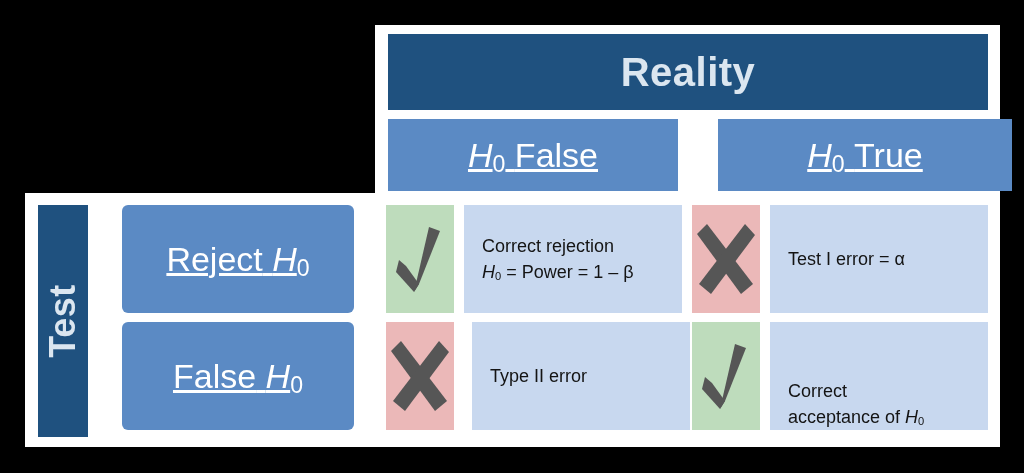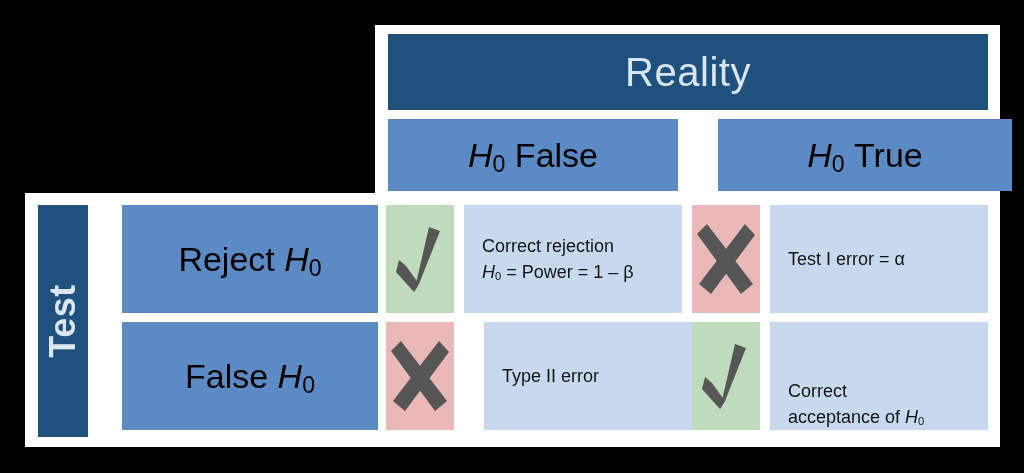--- a/index.html
+++ b/index.html
@@ -31,29 +31,29 @@
   .cell {
     position: absolute;
     display: flex;
     align-items: center;
   }
   .cell.center  { justify-content: center; }
   .cell.left    { justify-content: flex-start; }
 
   
   .c-dark  { background: #1f517f; color: #dbe6f0; }
-  .c-mid   { background: #5b8ac4; color: #000000; }
+  .c-mid   { background: #5b8ac4; color: #ffffff; text-decoration: underline; }
   .c-light { background: #c8d8ef; color: #141414; }
   .c-green { background: #bedcbc; }
   .c-red   { background: #ebb8b8; }
 
   
   #reality {
     left: 388px; top: 34px; width: 600px; height: 76px;
-    font-size: 40px; font-weight: normal; letter-spacing: 0.5px;
+    font-size: 40px; font-weight: bold; letter-spacing: 0.5px;
   }
 
   
   .col-head {
     height: 72px;
     font-size: 34px;
     font-weight: 400;
   }
   #col-false { left: 388px; top: 119px; width: 290px; }
   #col-true  { left: 694px; top: 119px; width: 294px; margin-left: 24px; }
@@ -67,23 +67,24 @@
     transform: rotate(-90deg);
     white-space: nowrap;
     font-size: 36px;
     font-weight: bold;
     letter-spacing: 0.5px;
     color: #dbe6f0;
   }
 
   
   .row-head {
-    left: 122px; width: 256px; height: 108px;
+    left: 122px; width: 232px; height: 108px;
     font-size: 34px;
     font-weight: 400;
+    border-radius: 6px;
   }
   #row-reject { top: 205px; }
   #row-accept { top: 322px; }
 
   
   .swatch {
     position: absolute;
     width: 68px; height: 108px;
     display: flex; align-items: center; justify-content: center;
   }
@@ -98,21 +99,21 @@
   
   .desc {
     height: 108px;
     padding-left: 18px;
     font-size: 18px;
     line-height: 1.45;
     color: #141414;
   }
   #d-r1c1 { left: 464px; top: 205px; width: 218px; }
   #d-r1c2 { left: 770px; top: 205px; width: 218px; }
-  #d-r2c1 { left: 484px; top: 322px; width: 218px; }
+  #d-r2c1 { left: 472px; top: 322px; width: 218px; }
   #d-r2c2 { left: 770px; top: 322px; width: 218px; align-items: flex-end; }
 
   .desc .line { display: block; white-space: nowrap; }
 
   i.v { font-style: italic; }
   sub.z { font-size: 0.68em; vertical-align: baseline; position: relative; top: 0.22em; }
   sub.zs { font-size: 0.62em; vertical-align: baseline; position: relative; top: 0.18em; }
 </style>
 </head>
 <body>

